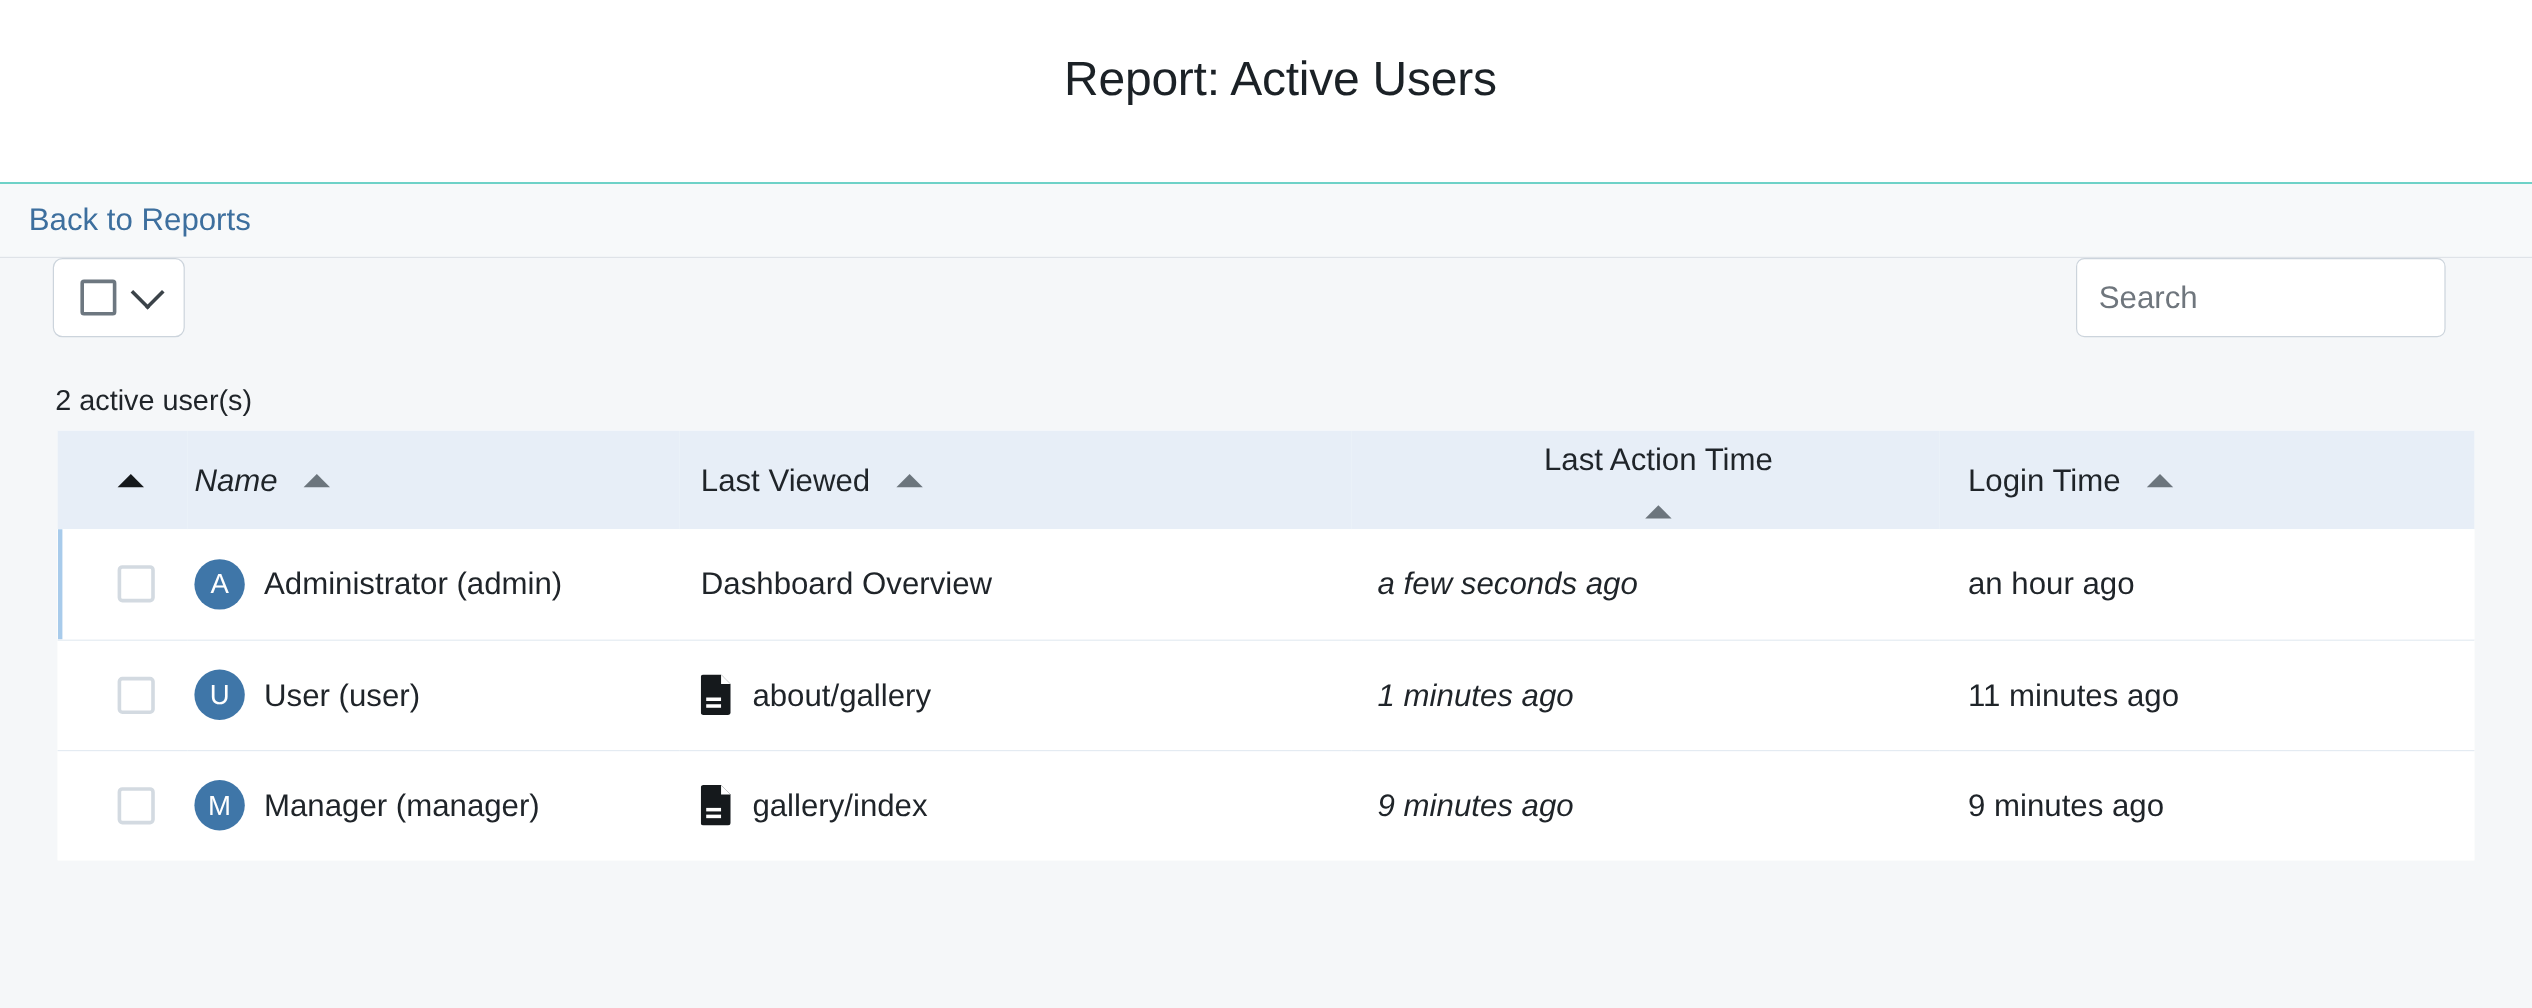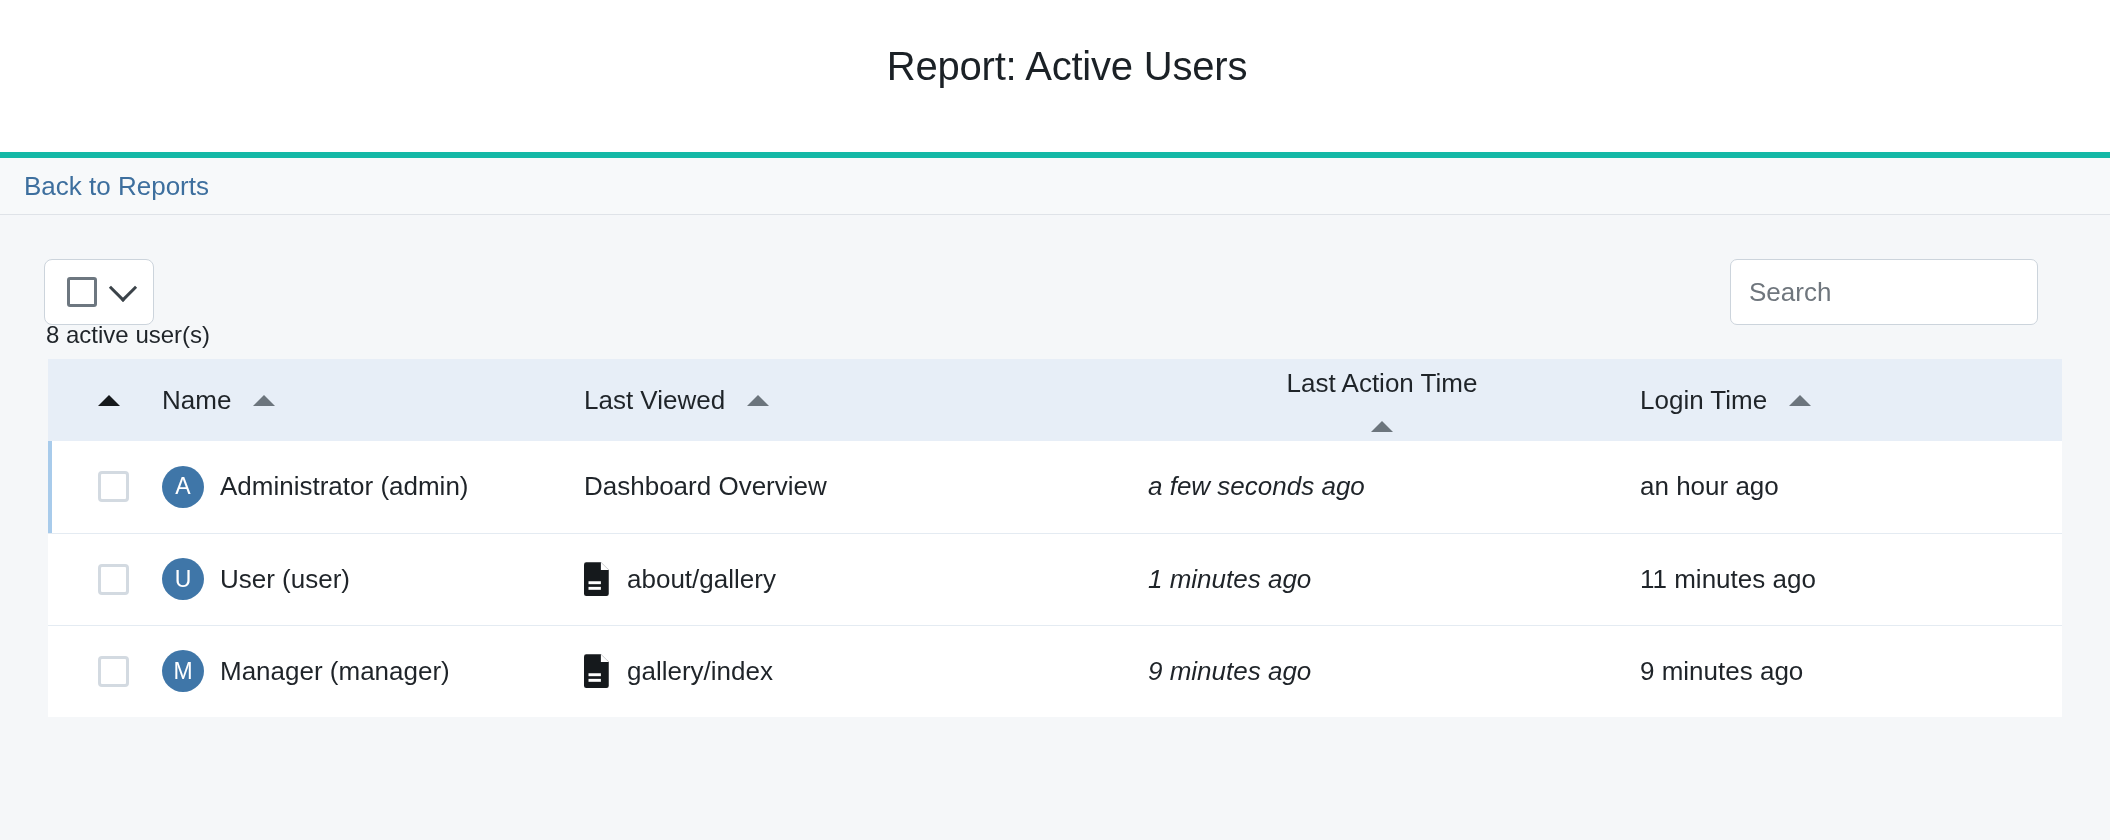--- a/index.html
+++ b/index.html
@@ -28,40 +28,40 @@
     color: #1b2126;
     letter-spacing: -0.2px;
     line-height: 1.1;
     margin-top: 6px;
   }
 
   
   .breadcrumb-bar {
     height: 63px;
     background: #f7f9fa;
-    border-top: 6px solid #14b8a6;
+    border-top: 1px solid #14b8a6;
     border-bottom: 1px solid #dfe3e8;
     display: flex;
     align-items: center;
     padding-left: 24px;
   }
   .breadcrumb-link {
     font-size: 26px;
     color: #3d6f9e;
     text-decoration: none;
     cursor: pointer;
   }
 
   
   .toolbar {
     position: relative;
     height: 110px;
     padding: 0 72px 0 44px;
     display: flex;
-    align-items: flex-end;
+    align-items: flex-start;
     justify-content: space-between;
   }
 
   .bulk-select {
     display: flex;
     align-items: center;
     gap: 16px;
     background: #ffffff;
     border: 1px solid #ccd4dc;
     border-radius: 8px;
@@ -129,21 +129,21 @@
   }
   .th-inner { display: flex; align-items: center; gap: 22px; }
 
   .col-check  { width: 108px; }
   .col-name   { width: 410px; }
   .col-viewed { width: 560px; }
   .col-action { width: 490px; }
   .col-login  { width: 446px; }
 
   .th-check .th-inner { justify-content: flex-start; padding-left: 50px; }
-  .th-name   .th-inner { padding-left: 6px; }
+  .th-name   .th-inner { padding-left: 6px; font-style: italic; }
   .th-viewed .th-inner { padding-left: 18px; }
   .th-action .th-inner { padding-left: 22px; flex-direction: column; }
   .th-login  .th-inner { padding-left: 24px; }
 
   .sort-arrow {
     width: 0; height: 0;
     border-left: 11px solid transparent;
     border-right: 11px solid transparent;
     border-bottom: 11px solid #6c757d;
     flex: none;
@@ -208,21 +208,21 @@
   </div>
 
   <div class="toolbar">
     <div class="bulk-select">
       <span class="cb-glyph"></span>
       <span class="chev"></span>
     </div>
     <input class="search-box" type="text" placeholder="Search" style="">
   </div>
 
-  <div class="count-line">8 active user(s)</div>
+  <div class="count-line">2 active user(s)</div>
 
   <div class="table-wrap">
     <table class="grid">
       <colgroup>
         <col class="col-check">
           <col class="col-name">
           <col class="col-viewed">
           <col class="col-action">
           <col class="col-login">
       </colgroup>

